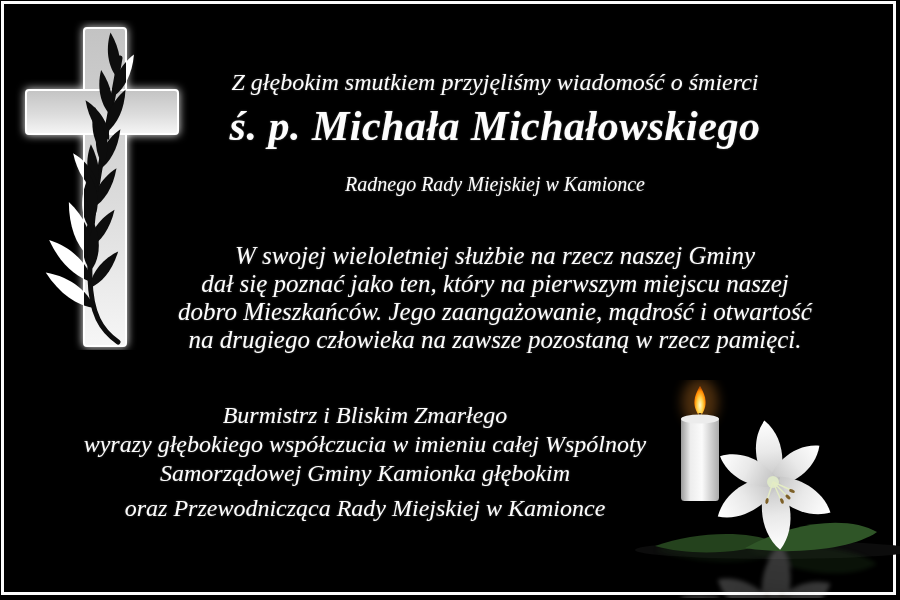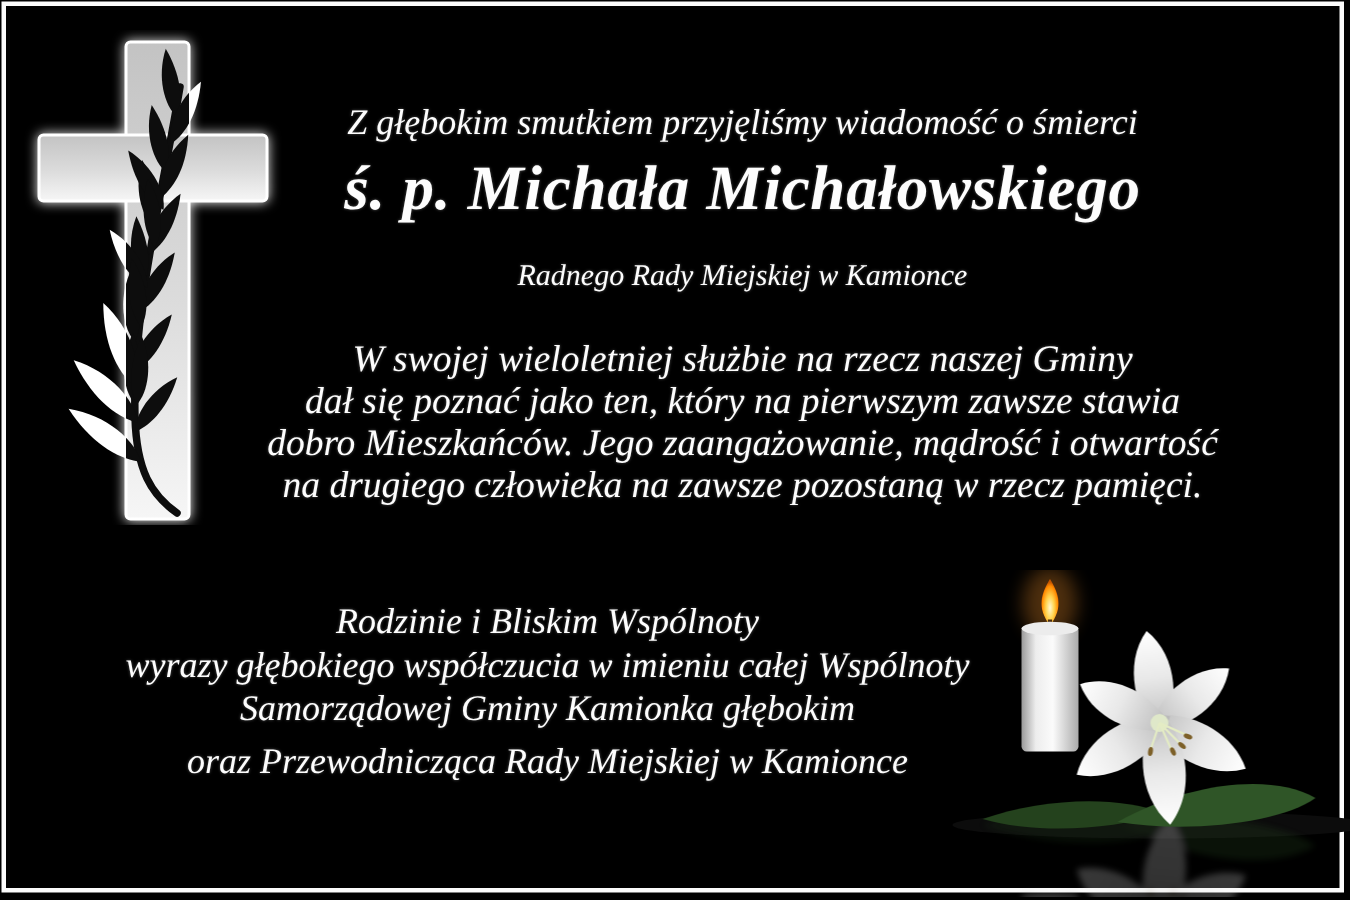--- a/index.html
+++ b/index.html
@@ -9,21 +9,21 @@
   }
   .frame{
     position:absolute;left:1px;top:1px;right:4px;bottom:5px;
     border:3px solid #fbfbfb;pointer-events:none;
   }
   .txt{position:absolute;text-align:center;font-style:italic;
        text-shadow:0 0 2px rgba(255,255,255,.35);}
   .intro{left:130px;top:69px;width:730px;font-size:24px;}
   .name{left:100px;top:102px;width:790px;font-size:42px;font-weight:bold;letter-spacing:.5px;}
   .role{left:130px;top:173px;width:730px;font-size:20px;}
-  .tribute{left:95px;top:226px;width:800px;font-size:25px;line-height:28px;}
+  .tribute{left:95px;top:242px;width:800px;font-size:25px;line-height:28px;}
   .condolence{left:10px;top:401px;width:710px;font-size:24px;line-height:29px;}
   .signature{left:10px;top:494px;width:710px;font-size:24px;line-height:29px;}
   .cross-svg{position:absolute;left:6px;top:20px;width:190px;height:330px;}
   .candle-svg{position:absolute;left:625px;top:380px;width:275px;height:218px;}
 </style>
 </head>
 <body>
 
 <div class="card">
   <div class="frame"></div>
@@ -90,27 +90,27 @@
       <use href="#branch"></use>
     </g>
   </svg>
 
   <div class="txt intro">Z głębokim smutkiem przyjęliśmy wiadomość o śmierci</div>
   <div class="txt name">ś. p. Michała Michałowskiego</div>
   <div class="txt role">Radnego Rady Miejskiej w Kamionce</div>
 
   <div class="txt tribute">
     <div>W swojej wieloletniej służbie na rzecz naszej Gminy</div>
-    <div>dał się poznać jako ten, który na pierwszym zawsze stawia</div>
+    <div>dał się poznać jako ten, który na pierwszym miejscu naszej</div>
     <div>dobro Mieszkańców. Jego zaangażowanie, mądrość i otwartość</div>
     <div>na drugiego człowieka na zawsze pozostaną w rzecz pamięci.</div>
   </div>
 
   <div class="txt condolence">
-    <div>Rodzinie i Bliskim Wspólnoty</div>
+    <div>Burmistrz i Bliskim Zmarłego</div>
     <div>wyrazy głębokiego współczucia w imieniu całej Wspólnoty</div>
     <div>Samorządowej Gminy Kamionka głębokim</div>
   </div>
 
   <div class="txt signature">
     <div>oraz Przewodnicząca Rady Miejskiej w Kamionce</div>
   </div>
 
   <svg class="candle-svg" viewBox="0 0 275 218" aria-hidden="true">
     <defs>

